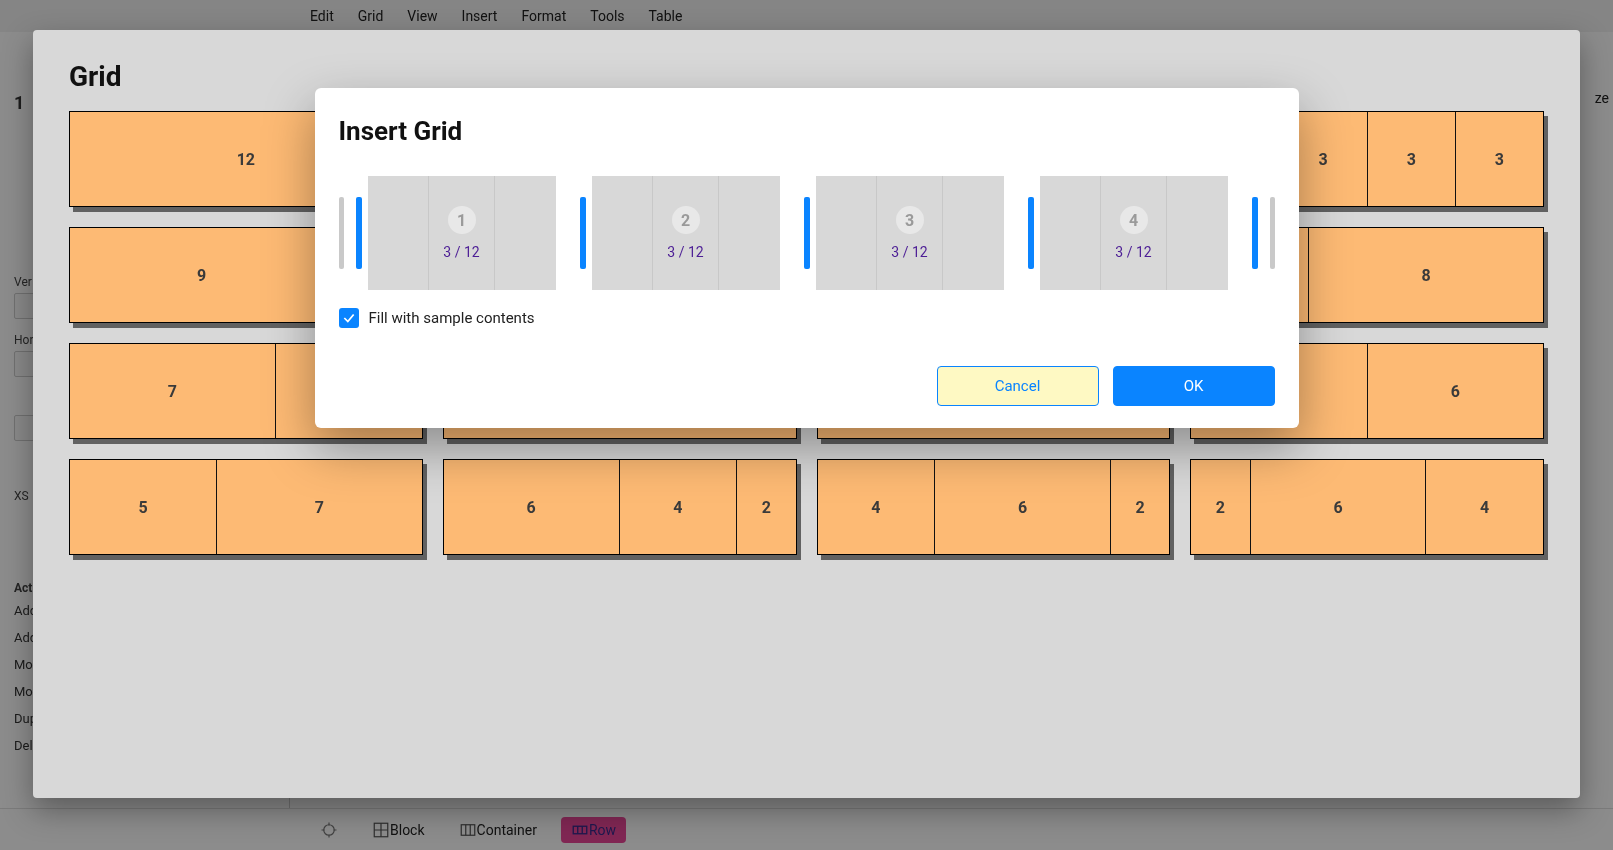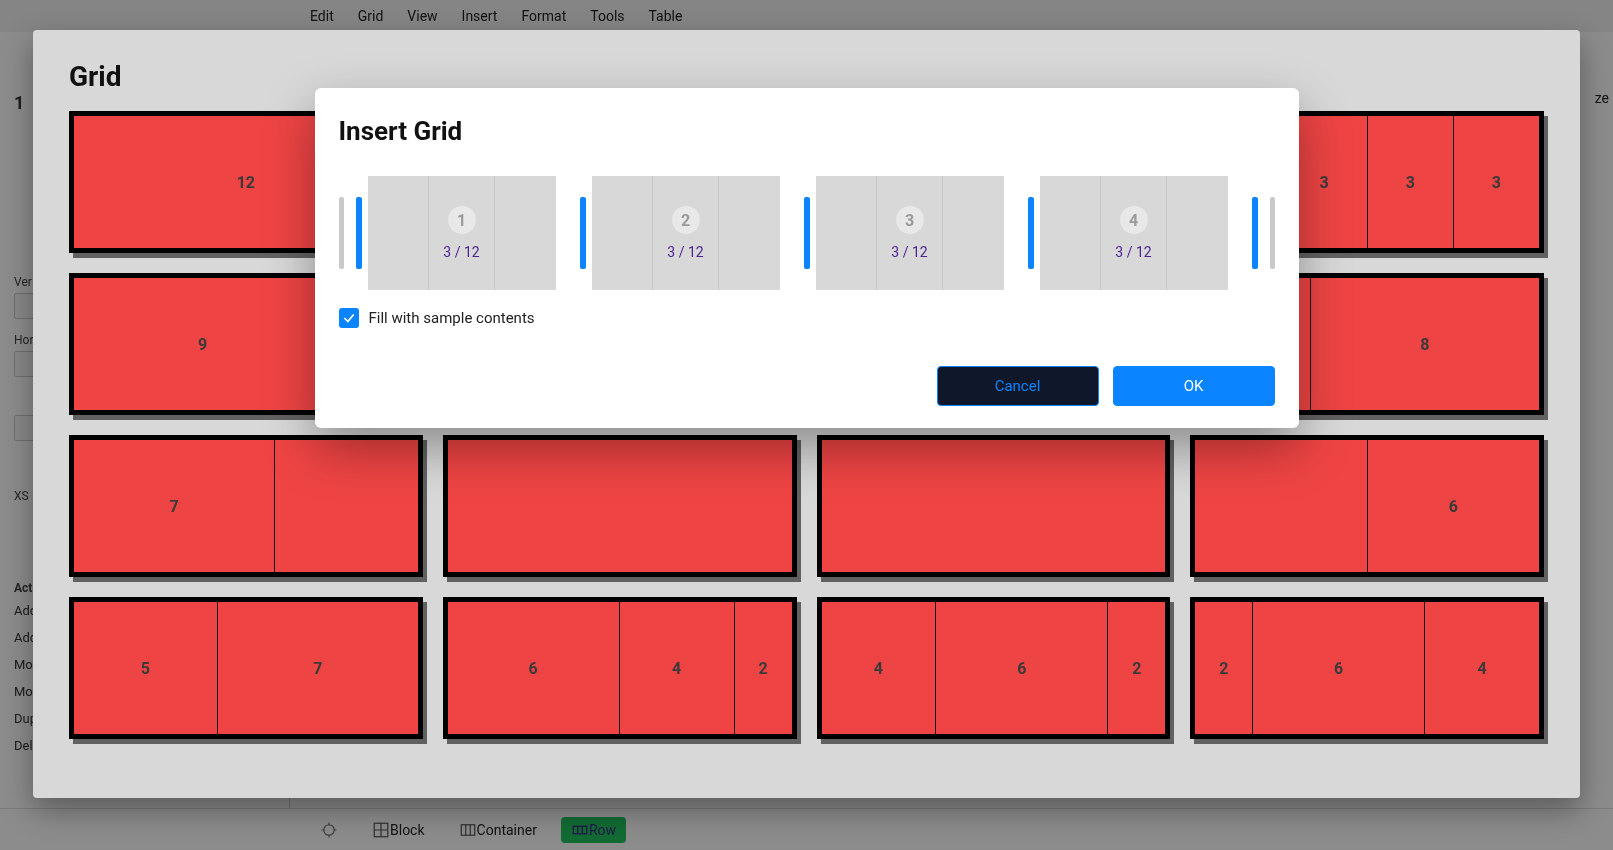--- a/index.html
+++ b/index.html
@@ -13,29 +13,29 @@
   .sidebar-left { width:290px; background:#fff; border-right:1px solid #d0d0d0; padding:10px 14px; font-size:13px; color:#333; display:flex; flex-direction:column; gap:4px;}
   .sidebar-left .plus { font-size:20px; color:#555; text-align:center; margin-bottom:4px;}
   .sidebar-left .heading { font-weight:700; font-size:18px; margin:18px 0 4px; }
   .sidebar-left .field-label { font-size:12px; color:#444; margin-top:10px; }
   .sidebar-left .field { height:26px; border:1px solid #ccc; border-radius:2px; background:#fafafa; }
   .sidebar-left .link { font-size:13px; color:#333; padding:4px 0; }
   .main { flex:1; background:#fff; position:relative; }
   .bottom-breadcrumb { position:absolute; left:0; right:0; bottom:0; height:42px; background:#fff; border-top:1px solid #e0e0e0; display:flex; align-items:center; padding-left:310px; gap:14px; font-size:14px;}
   .crumb { display:flex; align-items:center; gap:0; padding:4px 10px; border-radius:4px;}
   .crumb svg { width:18px; height:18px; }
-  .crumb-row { background:#22c55e; color:#3a2d8f; }
+  .crumb-row { background:#ec4899; color:#3a2d8f; }
 
   
   .overlay1 { position:absolute; inset:0; background:rgba(0,0,0,.45); display:flex; align-items:flex-start; justify-content:center;}
   .bg-dialog { position:absolute; top:30px; left:33px; right:33px; bottom:52px; background:#d8d8d8; border-radius:4px; box-shadow:0 12px 30px rgba(0,0,0,.35); padding:30px 36px 28px; }
   .bg-dialog h2 { font-size:28px; font-weight:700; color:#111; margin-bottom:18px; }
   .bg-grid-rows { display:flex; flex-direction:column; gap:20px; }
   .bg-row-options { display:flex; gap:20px; }
-  .bg-card { flex:1; background:#ef4444; border:5px solid #000000; box-shadow:4px 5px 0 rgba(0,0,0,.55); height:142px; display:flex; }
+  .bg-card { flex:1; background:#fdba74; border:1px solid #000000; box-shadow:4px 5px 0 rgba(0,0,0,.55); height:96px; display:flex; }
   .bg-cell { flex:1; display:flex; align-items:center; justify-content:center; font-weight:700; font-size:16px; color:#3a3a3a; border-right:1px solid #111; }
   .bg-cell:last-child { border-right:none; }
   
 
   
   .overlay2 { position:absolute; inset:0; display:flex; align-items:flex-start; justify-content:center; }
   .modal { margin-top:88px; width:984px; background:#fff; border-radius:6px; box-shadow:0 20px 50px rgba(0,0,0,.35); padding:28px 24px 22px; }
   .modal h3 { font-size:26px; font-weight:700; color:#111; margin-bottom:30px;}
   .col-editor { display:flex; align-items:stretch; gap:0; height:114px; margin-bottom:18px;}
   .handle { width:6px; background:#0a84ff; border-radius:2px; align-self:center; height:72px; margin:0 6px; cursor:ew-resize;}
@@ -47,21 +47,21 @@
   .col .badge { width:28px; height:28px; border-radius:50%; background:#e8e8e8; display:flex; align-items:center; justify-content:center; font-weight:700; color:#9a9a9a; font-size:16px;}
   .col .ratio { font-size:14px; color:#4c1d95; font-weight:400;}
   .gap { width:18px; }
 
   .check-row { display:flex; align-items:center; gap:10px; font-size:15px; color:#222; margin-top:4px;}
   .cb { width:20px; height:20px; border-radius:3px; background:#0a84ff; display:flex; align-items:center; justify-content:center; }
   .cb svg { width:14px; height:14px; stroke:#fff; stroke-width:3; fill:none; }
 
   .btn-row { display:flex; justify-content:flex-end; gap:14px; margin-top:38px;}
   .btn { height:40px; min-width:162px; border-radius:4px; font-size:15px; display:flex; align-items:center; justify-content:center; cursor:pointer; }
-  .btn-secondary { background:#0f172a; border:1px solid #0a84ff; color:#0a84ff; }
+  .btn-secondary { background:#fef9c3; border:1px solid #0a84ff; color:#0a84ff; }
   .btn-primary { background:#0a84ff; color:#fff; border:1px solid #0a84ff; }
 </style>
 </head>
 <body>
 
 <div class="app">
   <div class="menubar">
     <span>Edit</span>
     <span>Grid</span>
     <span>View</span>

